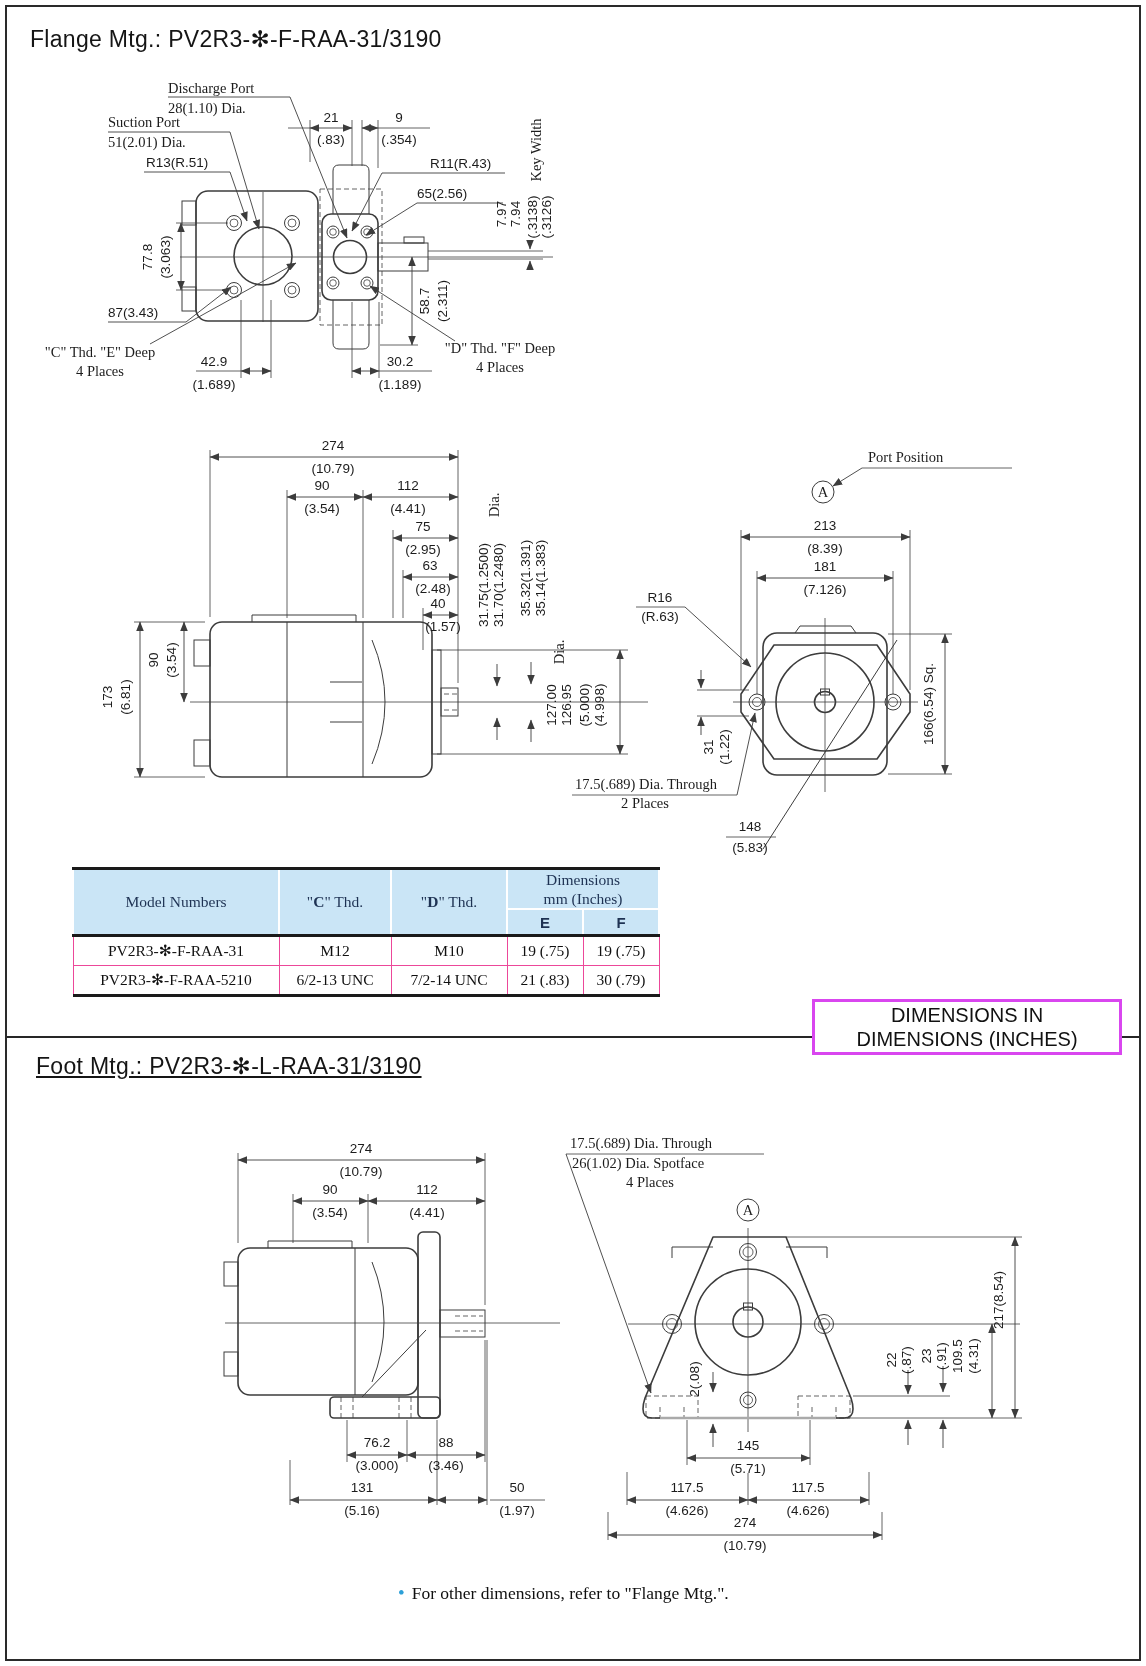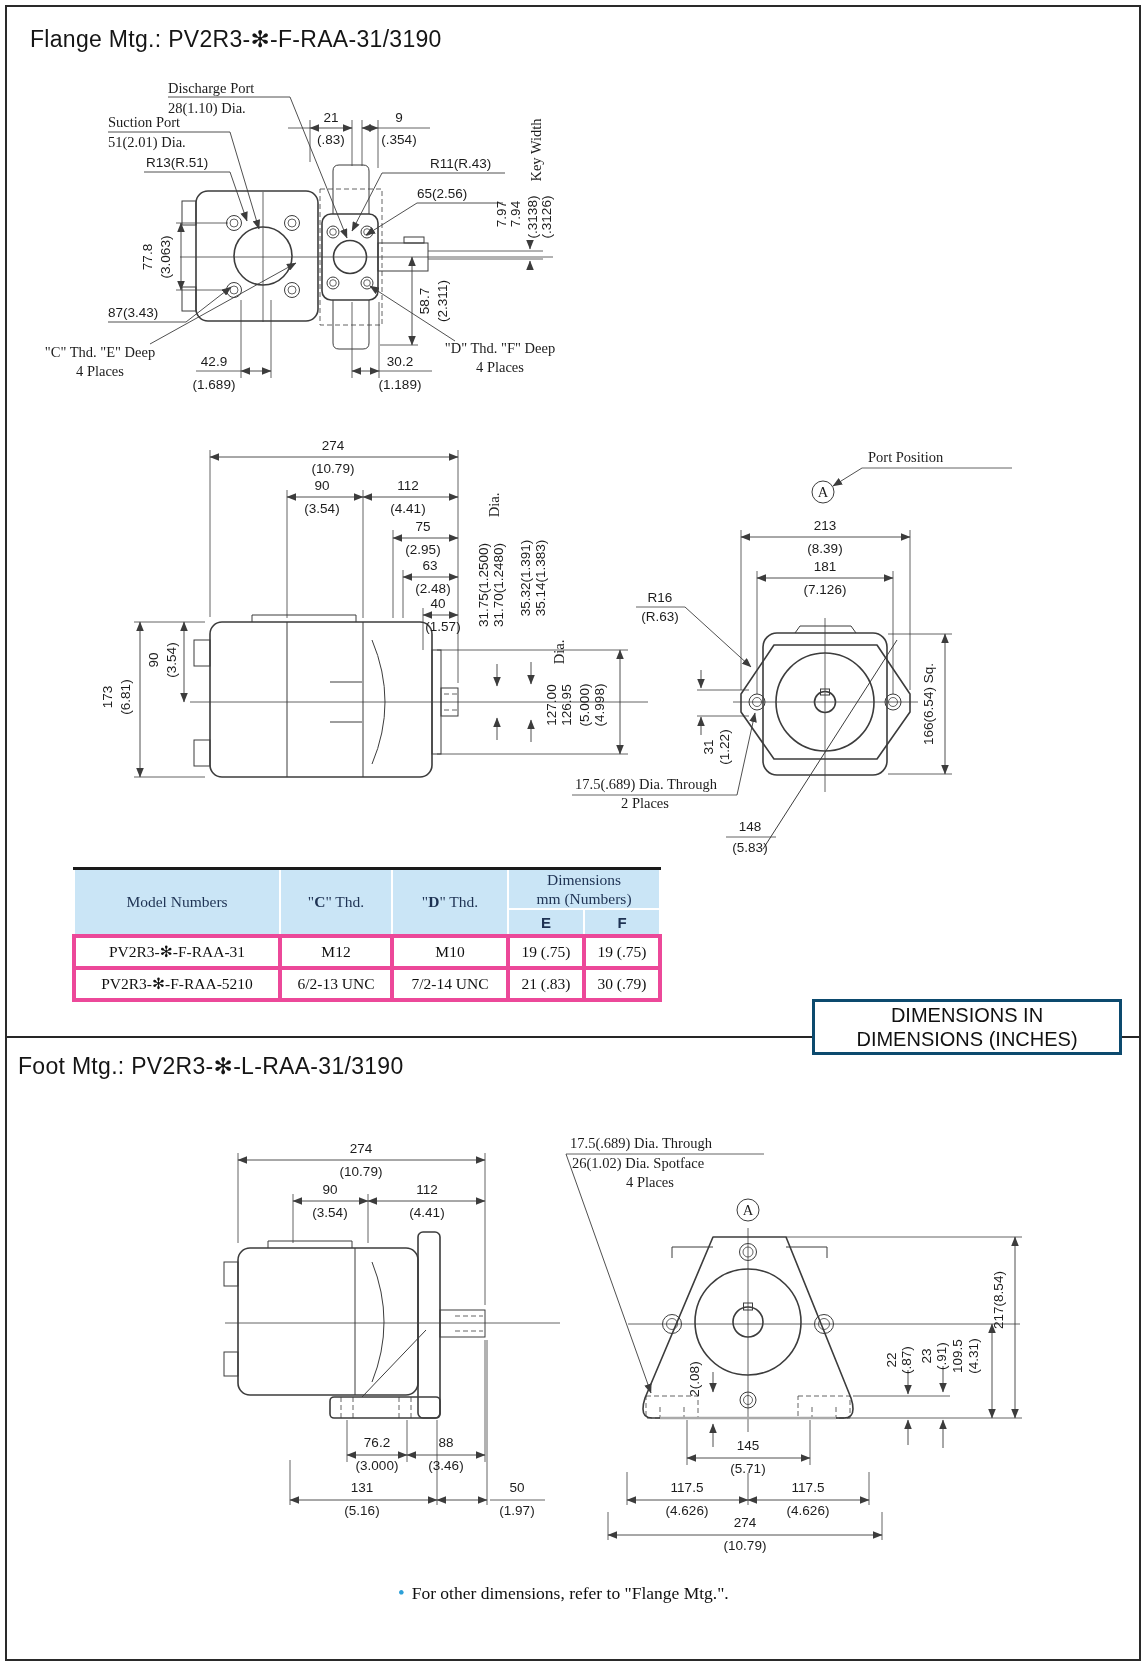--- a/index.html
+++ b/index.html
@@ -2,41 +2,41 @@
 <html><head>
 <meta charset="utf-8">
 <style>
   html,body{margin:0;padding:0;background:#e8e8e8;}
   .page{position:relative;width:1146px;height:1666px;background:#fff;overflow:hidden;
         font-family:"Liberation Sans",sans-serif;color:#1c1c1c;}
   .frame{position:absolute;inset:5px;border:2.5px solid #2a2a2a;pointer-events:none;}
   .abs{position:absolute;}
   .title{font-size:23px;letter-spacing:.3px;color:#151515;}
   .divider{position:absolute;left:7px;right:7px;top:1036px;border-top:2px solid #262626;}
-  .dimbox{position:absolute;left:812px;top:999px;width:304px;height:50px;border:3px solid #0c4a6e;
+  .dimbox{position:absolute;left:812px;top:999px;width:304px;height:50px;border:3px solid #d946ef;
           background:#fff;display:flex;flex-direction:column;justify-content:center;align-items:center;
           font-size:20px;line-height:24px;color:#111;z-index:5;}
   svg.draw{position:absolute;left:0;top:0;}
   svg .ol{fill:none;stroke:#3c3c3c;stroke-width:1.6;}
   svg .tl{fill:none;stroke:#3c3c3c;stroke-width:1;}
   svg .cl{fill:none;stroke:#3c3c3c;stroke-width:.8;}
   svg .dash{stroke-dasharray:5 3;}
   svg .dim2{fill:none;stroke:#3c3c3c;stroke-width:.9;marker-start:url(#arr);marker-end:url(#arr);}
   svg .ldr{fill:none;stroke:#3c3c3c;stroke-width:.9;marker-end:url(#arr);}
   svg text{fill:#1c1c1c;font-family:"Liberation Sans",sans-serif;font-size:13.5px;}
   svg text.m{text-anchor:middle;}
   svg text.sf{font-family:"Liberation Serif",serif;font-size:14.5px;}
   
   .spec{position:absolute;left:72px;top:867px;border-collapse:collapse;table-layout:fixed;
         font-family:"Liberation Serif",serif;font-size:15.5px;color:#101010;
         border-top:3px solid #1a1a1a;border-bottom:3px solid #1a1a1a;}
   .spec th,.spec td{padding:0;text-align:center;vertical-align:middle;}
   .spec thead th{background:#cae5f6;color:#1e3253;font-weight:normal;border:2px solid #fff;}
   .spec thead{border-bottom:3px solid #1a1a1a;}
-  .spec tbody td{border:4px solid #ec4899;height:28px;text-align:center;}
+  .spec tbody td{border:1px solid #ec4899;height:28px;text-align:center;}
   .spec .ef{font-family:"Liberation Sans",sans-serif;font-weight:bold;font-size:15px;height:24px;}
   .spec .hmain{height:54px;font-family:Liberation Serif, serif;}
   .dimhead div{line-height:19px;}
   .footnote{position:absolute;left:398px;top:1583px;display:flex;align-items:flex-start;
             font-family:"Liberation Serif",serif;font-size:17.5px;color:#101010;}
   .footnote .dot{color:#2da0d8;font-size:19px;line-height:19px;margin-right:7px;}
   b.bb{font-weight:bold;}
 </style>
 </head>
 <body>
@@ -351,21 +351,21 @@
         <col style="width:76px">
         <col style="width:76px">
       </colgroup>
     <thead>
       <tr>
         <th rowspan="2" class="hmain">Model Numbers</th>
         <th rowspan="2" class="hmain"><span>"</span><b class="bb">C</b><span>" Thd.</span></th>
         <th rowspan="2" class="hmain"><span>"</span><b class="bb">D</b><span>" Thd.</span></th>
         <th colspan="2" class="dimhead">
           <div>Dimensions</div>
-            <div>mm (Numbers)</div>
+            <div>mm (Inches)</div>
         </th>
       </tr>
       <tr>
         <th class="ef">E</th>
         <th class="ef">F</th>
       </tr>
     </thead>
     <tbody>
       <tr>
         <td>PV2R3-✻-F-RAA-31</td>
@@ -383,19 +383,19 @@
       </tr>
     </tbody>
   </table>
 
   <div class="dimbox">
     <div>DIMENSIONS IN</div>
     <div>DIMENSIONS (INCHES)</div>
   </div>
   <div class="divider"></div>
 
-  <div class="abs title" style="left:18px;top:1053px;">Foot Mtg.: PV2R3-✻-L-RAA-31/3190</div>
+  <div class="abs title" style="left:36px;top:1053px;text-decoration:underline;">Foot Mtg.: PV2R3-✻-L-RAA-31/3190</div>
 
   <div class="footnote">
     <span class="dot">•</span>
     <span>For other dimensions, refer to "Flange Mtg.".</span>
   </div>
 </div>
 
 </body></html>

